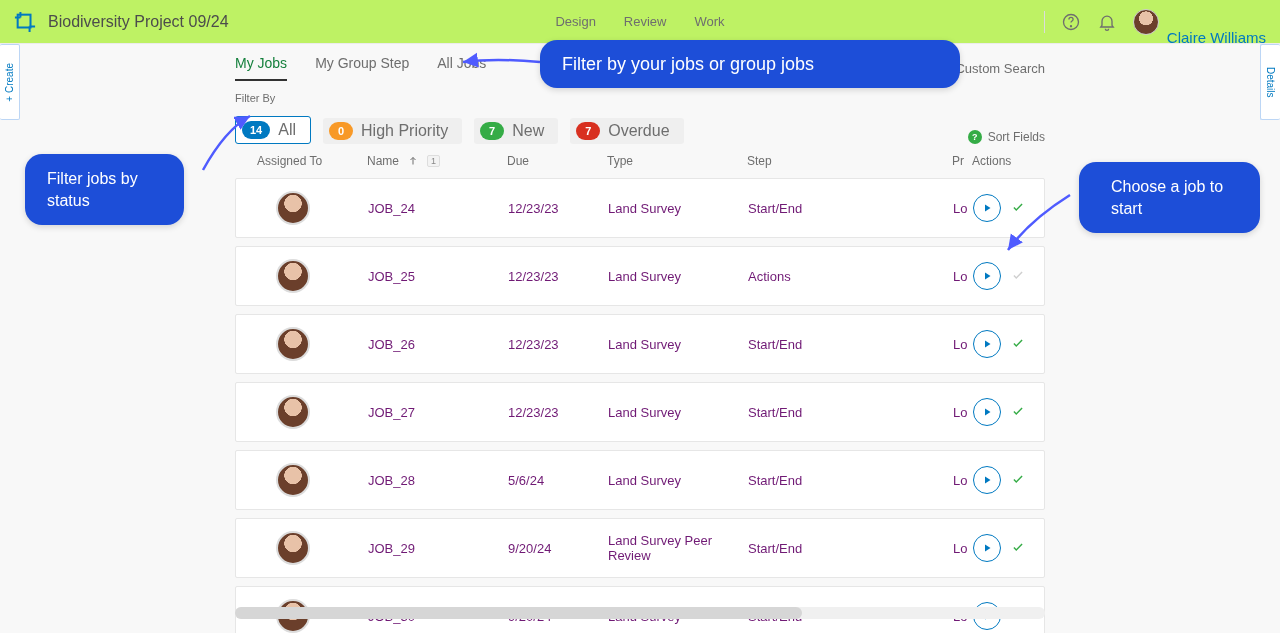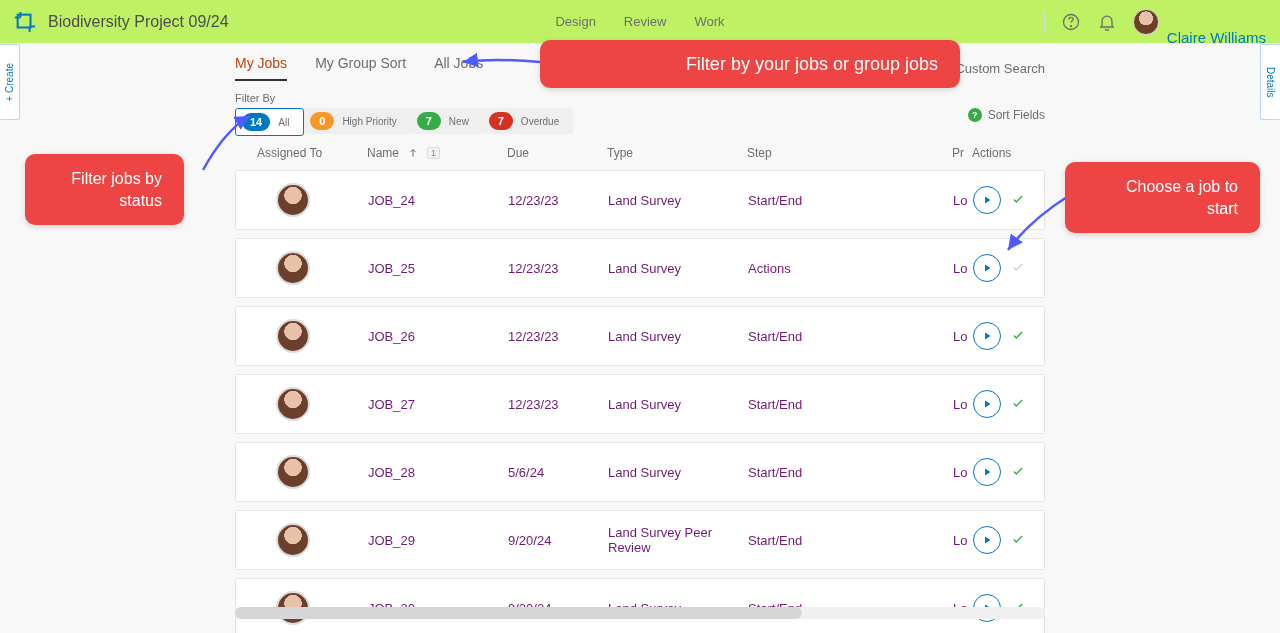--- a/index.html
+++ b/index.html
@@ -83,43 +83,43 @@
     left:235px;
     right:235px;
     bottom:0;
     padding-top: 6px;
   }
   .jobtabs-row {
     display:flex; align-items:center; height:36px; position:relative;
   }
   .jobtabs { display:flex; gap:28px; }
   .jobtab { font-size:14px; color:#6e6e6e; padding-bottom:8px; cursor:pointer; }
-  .jobtab.active { color:#c2410c; border-bottom:2px solid #323232; }
+  .jobtab.active { color:#15803d; border-bottom:2px solid #323232; }
   .search-right { margin-left:auto; display:flex; align-items:center; gap:6px; color:#6e6e6e; font-size:13px; cursor:pointer; }
 
-  .filterby-label { font-size:11px; color:#6e6e6e; margin-top:6px; margin-bottom:4px; }
-  .filters-row { display:flex; gap:0; align-items:flex-start; }
+  .filterby-label { font-size:11px; color:#6e6e6e; margin-top:6px; margin-bottom:12px; }
+  .filters-row { display:flex; gap:12px; align-items:flex-end; }
   .filter-chip {
     display:flex; align-items:center; gap:8px;
     padding:4px 14px 4px 6px;
     border-radius:3px;
     cursor:pointer;
   }
   .filter-chip.active { border:1px solid #0079c1; background:#fff; }
   .filter-chip:not(.active) { background:#efefef; }
   .pill {
     min-width:24px; height:18px; border-radius:9px; padding:0 8px;
     display:flex; align-items:center; justify-content:center;
     color:#fff; font-size:11px; font-weight:600;
   }
   .pill-blue { background:#0079c1; }
   .pill-orange { background:#f89927; }
   .pill-green { background:#35ac46; }
   .pill-red { background:#d83020; }
-  .filter-label { font-size:10px; color:#6e6e6e; }
+  .filter-label { font-size:16px; color:#6e6e6e; }
   .sort-right { margin-left:auto; display:flex; align-items:center; gap:6px; font-size:12px; color:#6e6e6e; cursor:pointer; }
   .sort-right .qicon { width:14px; height:14px; border-radius:50%; background:#35ac46; color:#fff; font-size:9px; display:flex; align-items:center; justify-content:center; font-weight:700; }
 
   
   .table-head {
     display:grid;
     grid-template-columns: 110px 140px 100px 140px 205px 20px 90px;
     align-items:center;
     padding: 10px 8px 10px 22px;
     font-size:12px; color:#6e6e6e;
@@ -143,28 +143,28 @@
   .actions { display:flex; align-items:center; gap:10px; }
   .play-btn {
     width:28px; height:28px; border:1px solid #0079c1; border-radius:50%;
     display:flex; align-items:center; justify-content:center; color:#0079c1; cursor:pointer; background:#fff;
   }
   .check-icon { color:#35ac46; cursor:pointer; }
   .check-icon.disabled { color:#cfcfcf; }
 
   
   .anno {
-    position:absolute; background:#ef4444; color:#fff;
-    border-radius:10px; padding:14px 22px; font-size:16px; line-height:1.35;
-    text-align:right; box-shadow: 0 2px 6px rgba(0,0,0,0.15);
+    position:absolute; background:#1d4ed8; color:#fff;
+    border-radius:17px; padding:14px 22px; font-size:16px; line-height:1.35;
+    text-align:left; box-shadow: 0 2px 6px rgba(0,0,0,0.15);
     z-index:50;
   }
   .anno-top { top:40px; left:540px; width:420px; font-size:18px; padding:12px 22px; }
   .anno-left { top:154px; left:25px; width:159px; }
-  .anno-right { top:162px; right:20px; width:195px;padding-left:32px; }
+  .anno-right { top:162px; right:20px; width:181px;padding-left:32px; }
 
   svg.arrow { position:absolute; z-index:49; }
 
   .hscroll { position:absolute; left:235px; right:235px; bottom:14px; height:12px; background:#f0f0f0; border-radius:6px; }
   .hscroll .thumb { position:absolute; left:0; width:70%; height:100%; background:#d6d6d6; border-radius:6px; }
 </style>
 </head>
 <body>
 
 <div class="topbar">
@@ -208,21 +208,21 @@
   <span class="siderail-label">+ Create</span>
 </div>
 <div class="siderail-right">
   <span class="siderail-label">Details</span>
 </div>
 
 <div class="content">
   <div class="jobtabs-row">
     <div class="jobtabs">
       <span class="jobtab active">My Jobs</span>
-      <span class="jobtab">My Group Sort</span>
+      <span class="jobtab">My Group Step</span>
       <span class="jobtab">All Jobs</span>
     </div>
     <div class="search-right">
       <svg viewBox="0 0 24 24" width="14" height="14" fill="none" stroke="currentColor" stroke-width="2">
           <circle cx="10" cy="10" r="6"></circle>
           <path d="M20 20l-5-5"></path>
         </svg>
       <span>Custom Search</span>
     </div>
   </div>

